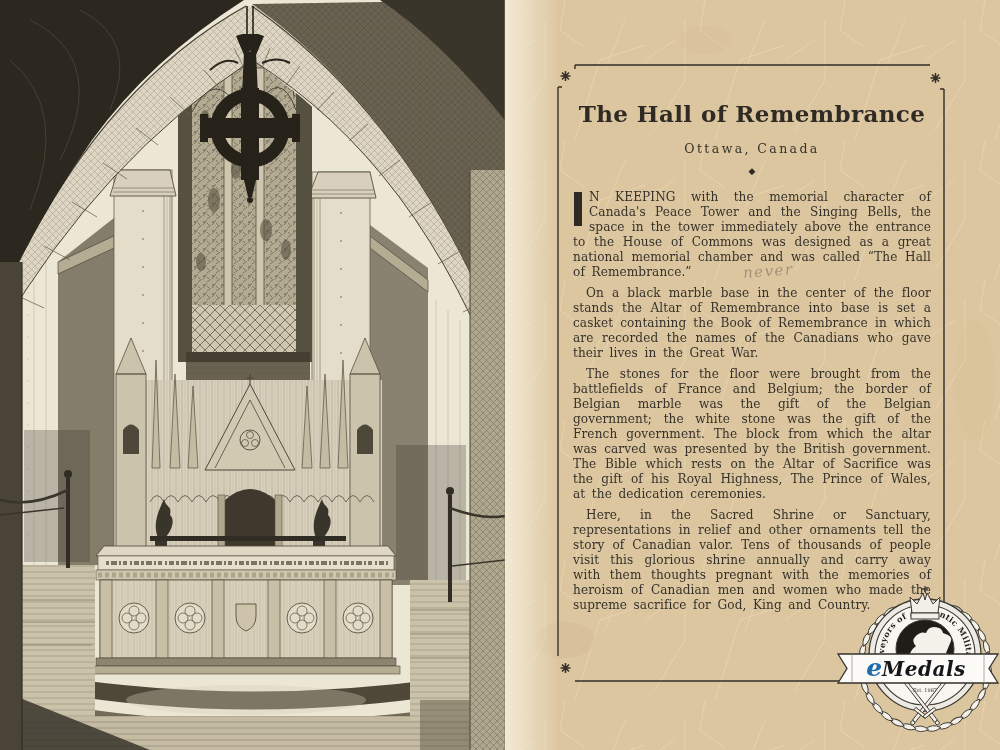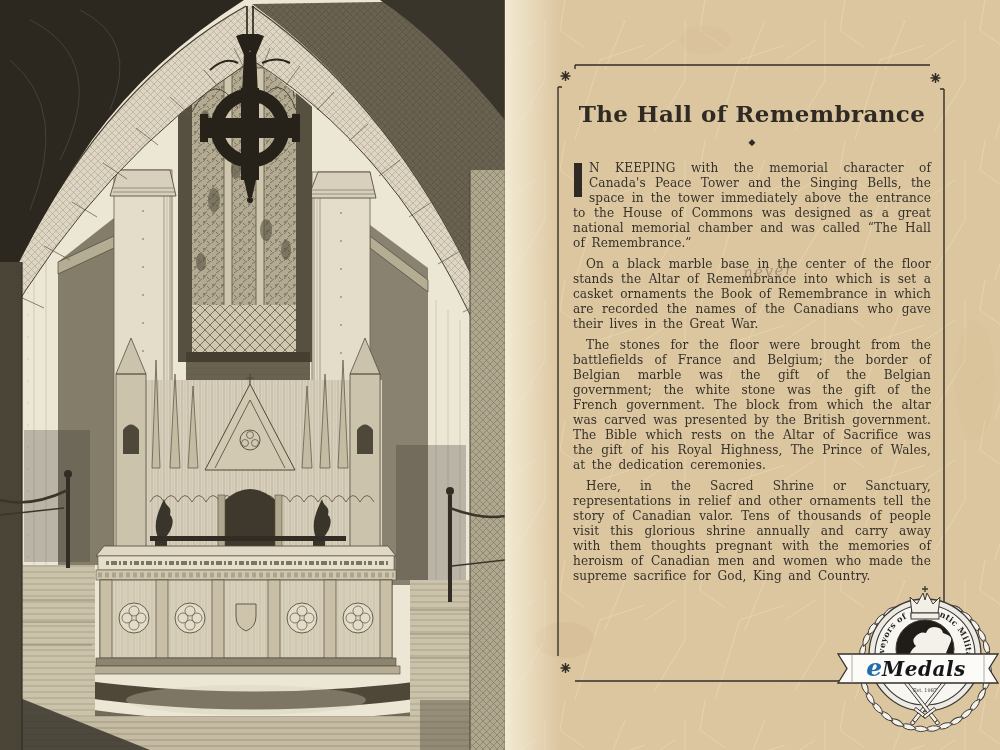--- a/index.html
+++ b/index.html
@@ -312,24 +312,25 @@
         </g>
       <g transform="translate(60.5,668)">
           <path d="M-5,0H5 M0,-5V5 M-3.5,-3.5L3.5,3.5 M-3.5,3.5L3.5,-3.5"></path>
           <rect x="-1.5" y="-1.5" width="3" height="3" stroke="none"></rect>
         </g>
     </g>
   </svg>
 
   <div class="content">
     <h1 class="title">The Hall of Remembrance</h1>
+    <div class="subtitle">Ottawa, Canada</div>
     <div class="ornament">◆</div>
     <div class="paras">
       <p class="para first"><span class="dropcap">I</span><span>N KEEPING with the memorial character of Canada's Peace Tower and the Singing Bells, the space in the tower immediately above the entrance to the House of Commons was designed as a great national memorial chamber and was called “The Hall of Remembrance.”</span></p>
-      <p class="para">On a black marble base in the center of the floor stands the Altar of Remembrance into which is set a casket ornaments the Book of Remembrance in which are recorded the names of the Canadians who gave their lives in the Great War.</p>
+      <p class="para">On a black marble base in the center of the floor stands the Altar of Remembrance into base is set a casket containing the Book of Remembrance in which are recorded the names of the Canadians who gave their lives in the Great War.</p>
       <p class="para">The stones for the floor were brought from the battlefields of France and Belgium; the border of Belgian marble was the gift of the Belgian government; the white stone was the gift of the French government. The block from which the altar was carved was presented by the British government. The Bible which rests on the Altar of Sacrifice was the gift of his Royal Highness, The Prince of Wales, at the dedication ceremonies.</p>
       <p class="para">Here, in the Sacred Shrine or Sanctuary, representations in relief and other ornaments tell the story of Canadian valor. Tens of thousands of people visit this glorious shrine annually and carry away with them thoughts pregnant with the memories of heroism of Canadian men and women who made the supreme sacrifice for God, King and Country.</p>
     </div>
   </div>
   <div class="handwriting">never</div>
 </div>
 
 <div class="seamline"></div>
 <div class="seam"></div>
 

